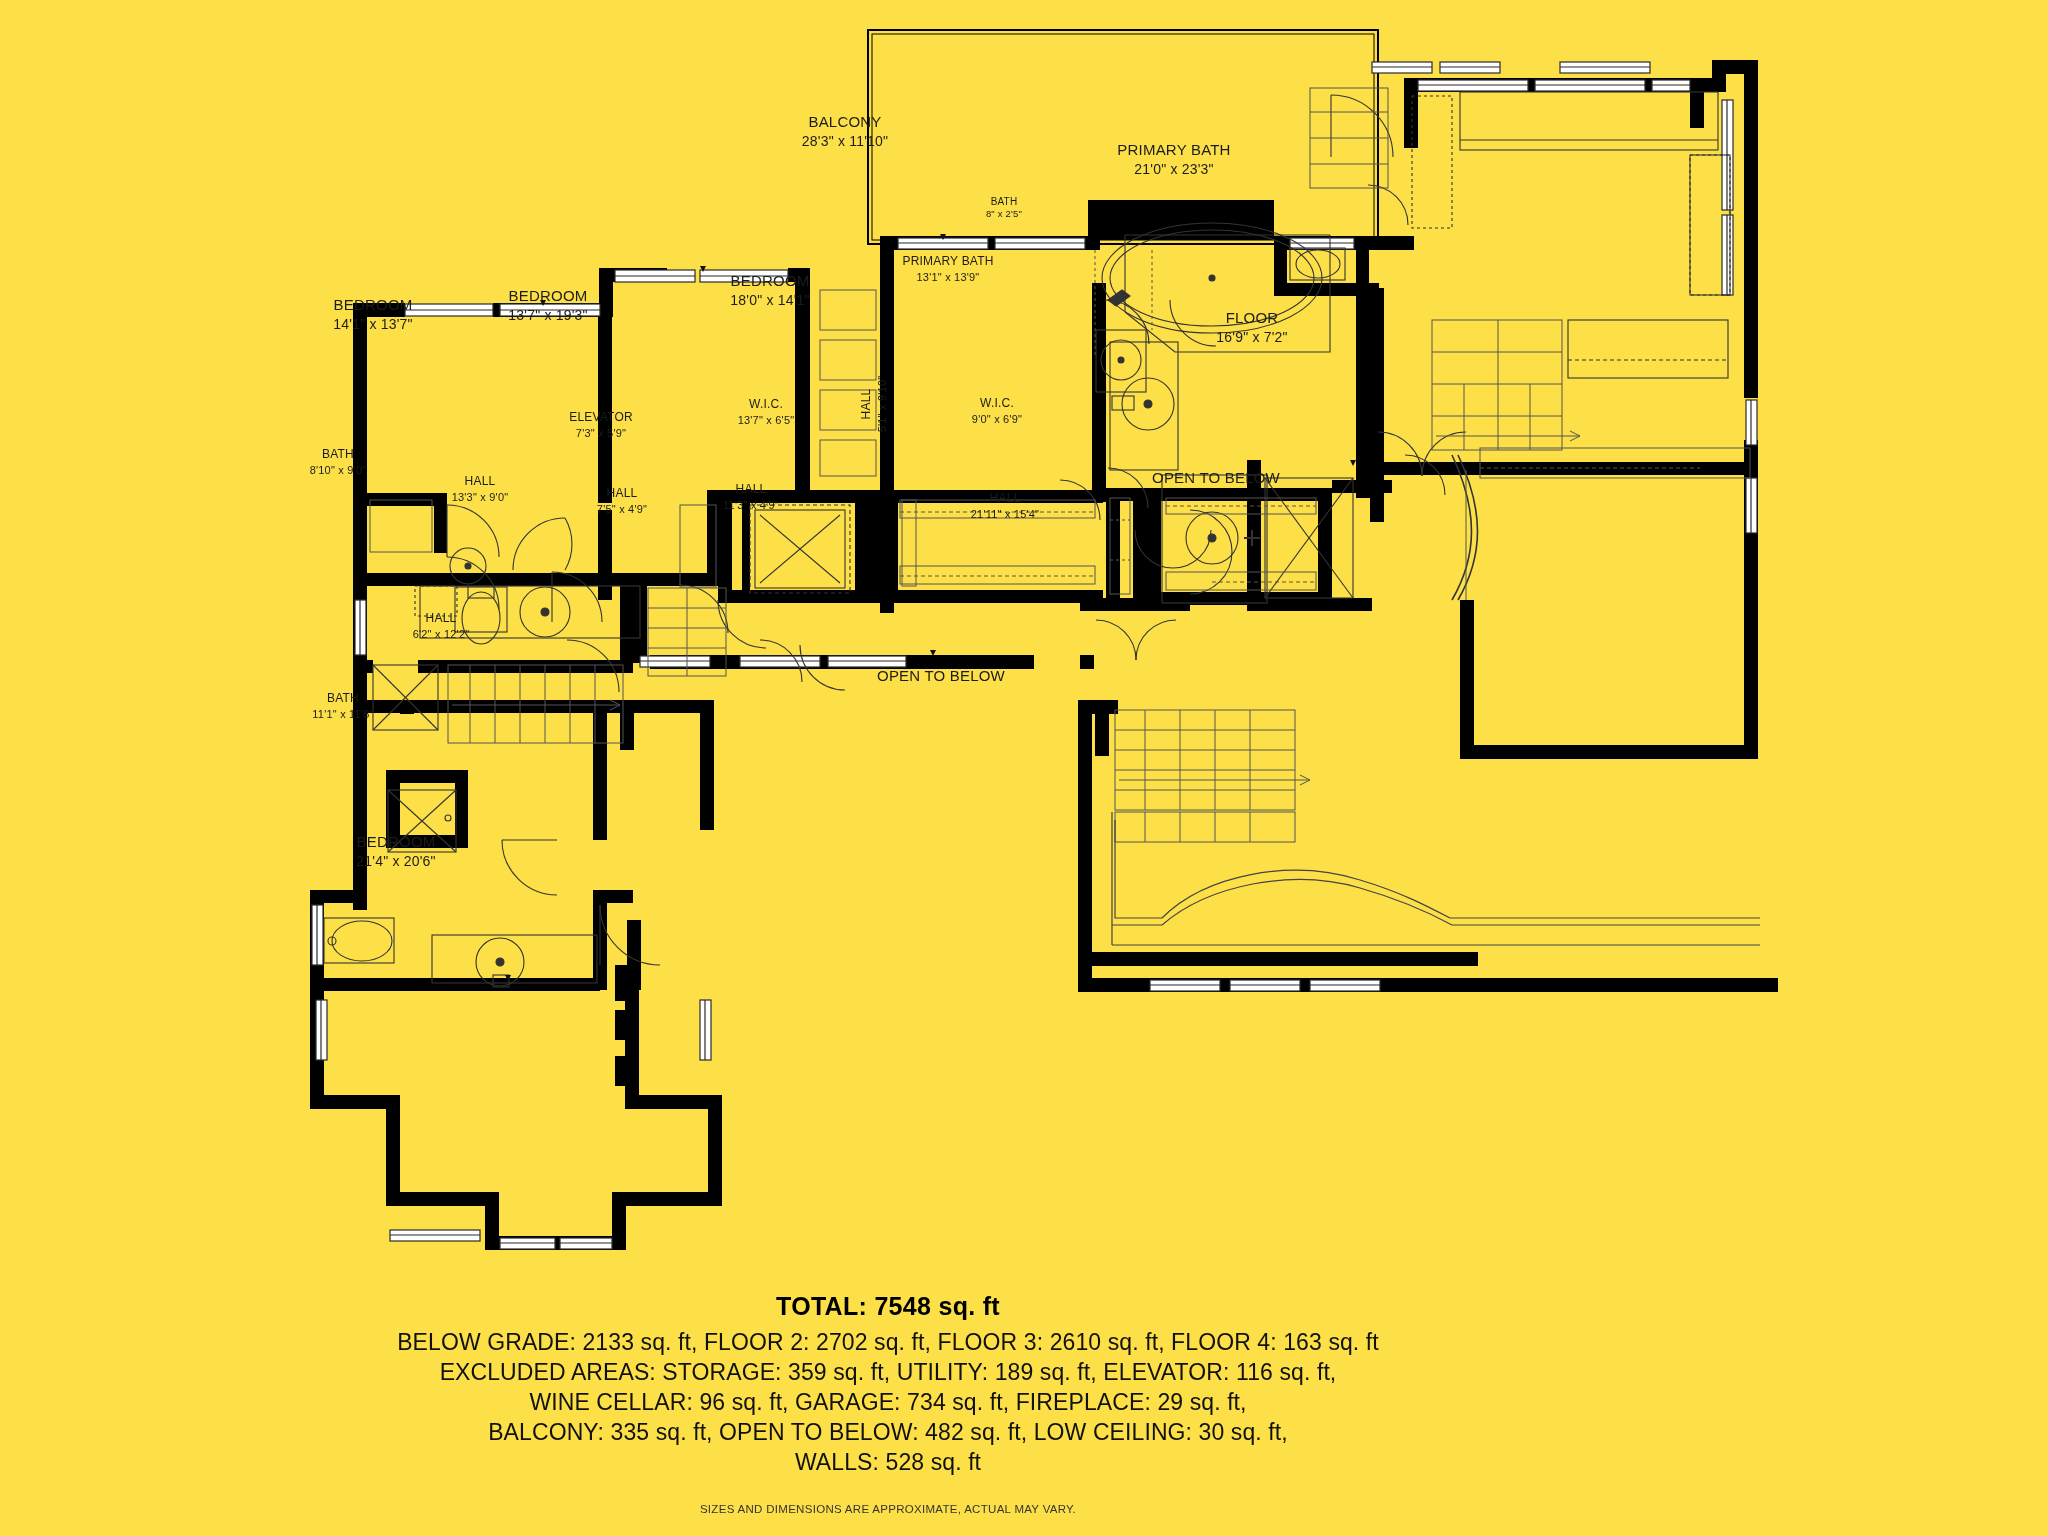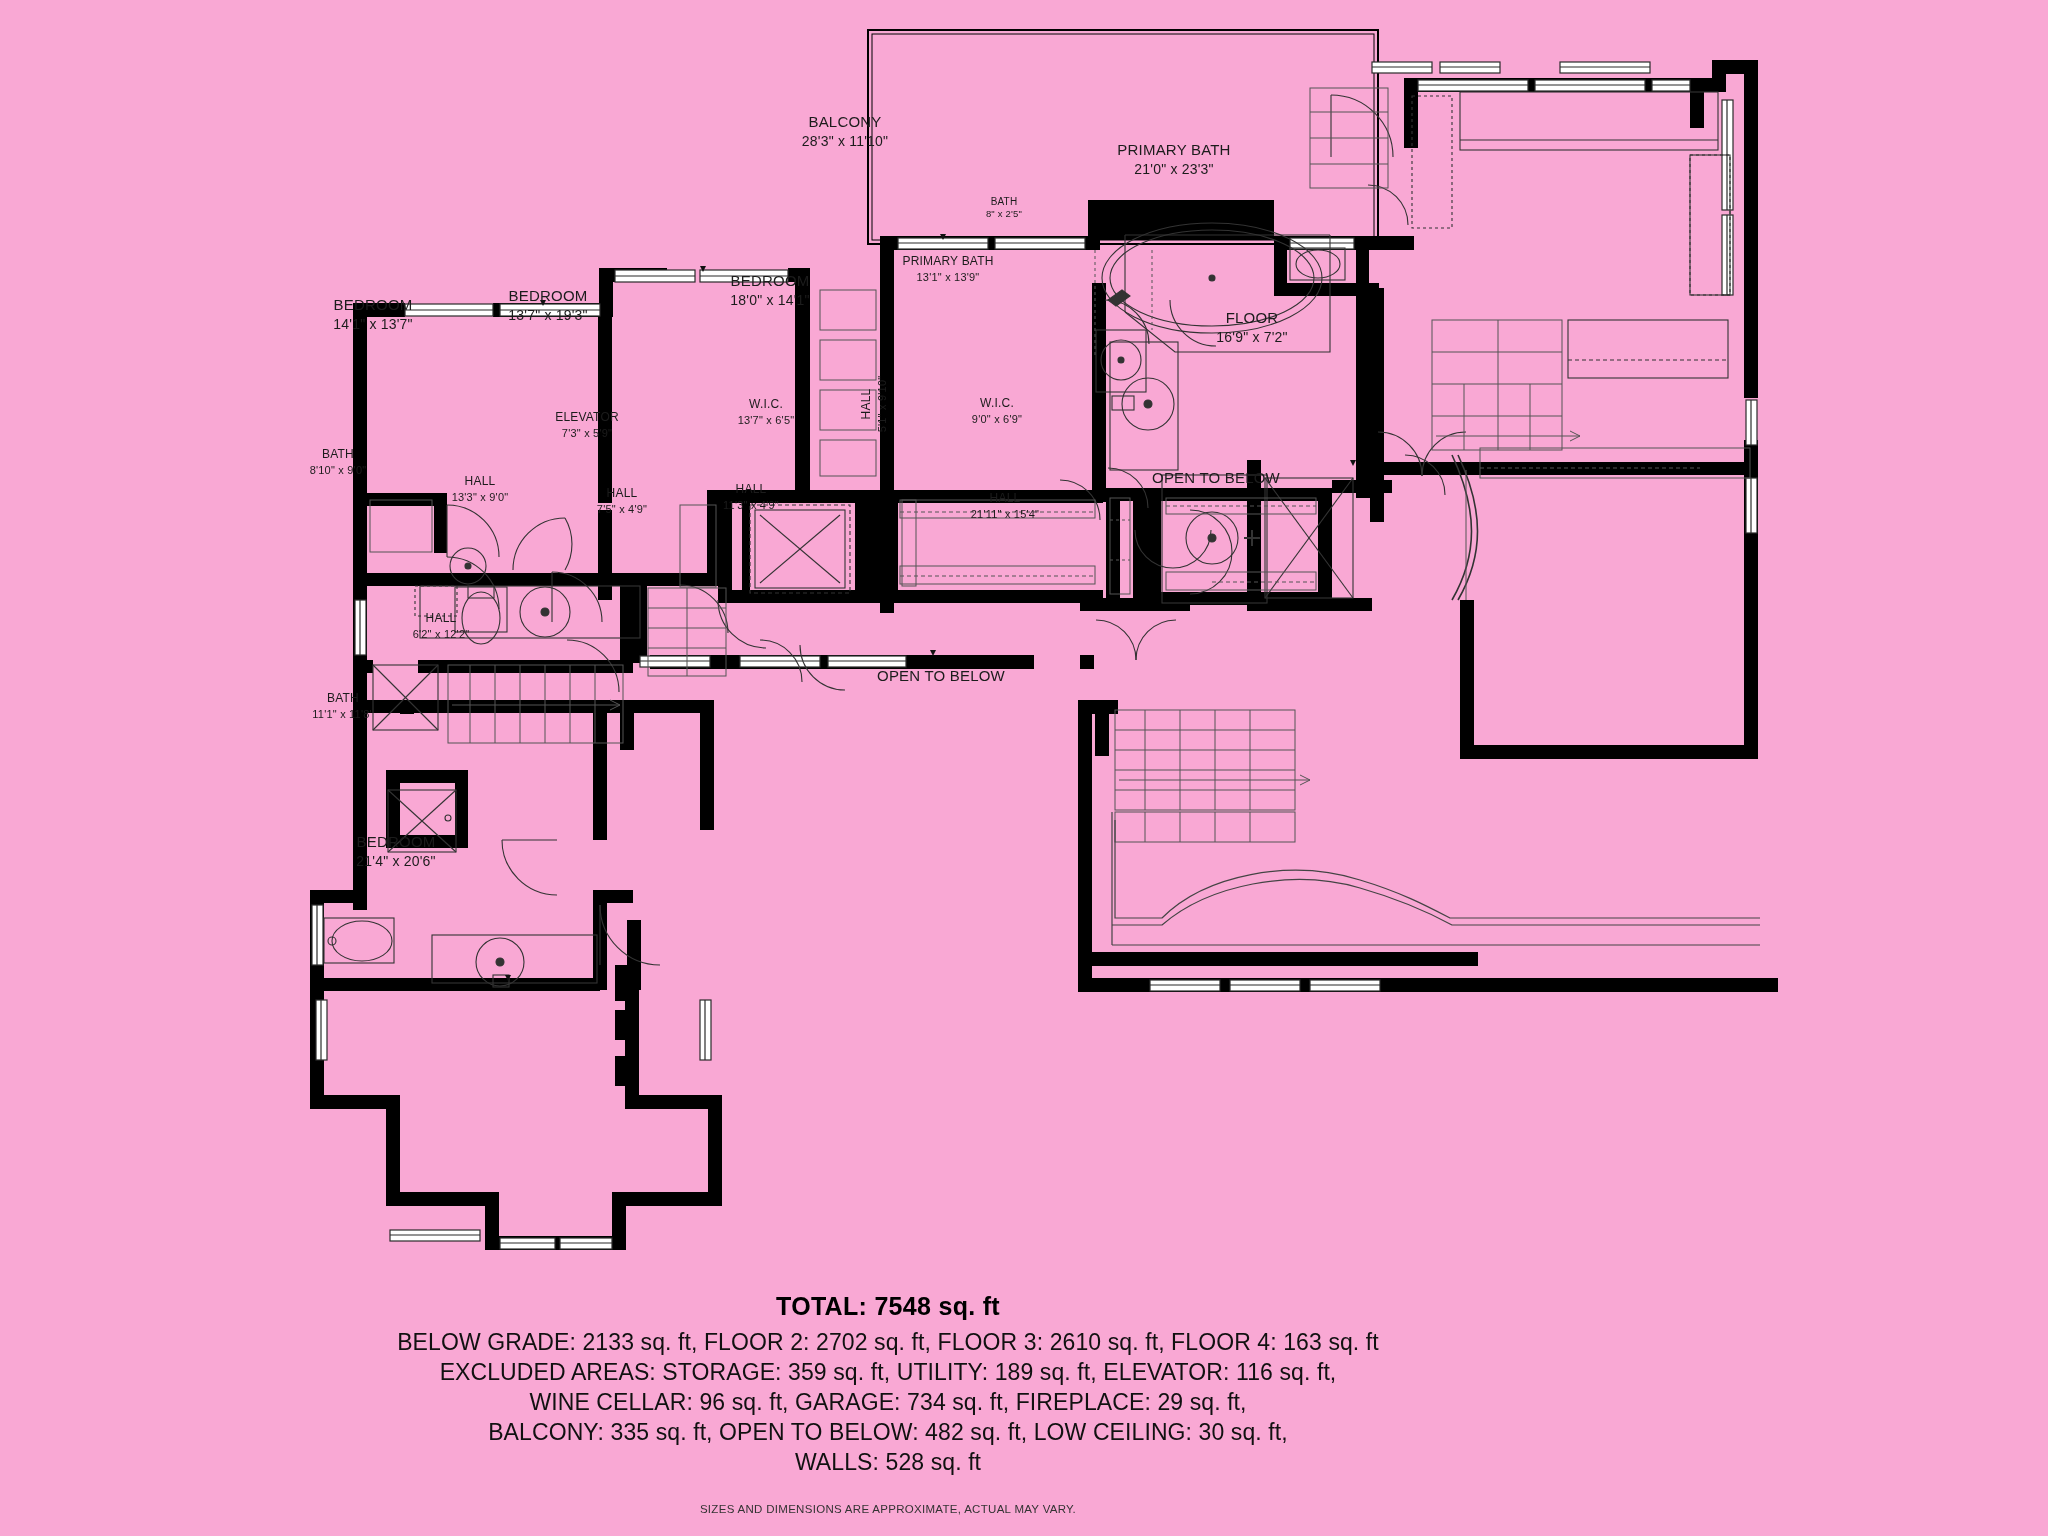--- a/index.html
+++ b/index.html
@@ -1,18 +1,18 @@
 <!DOCTYPE html>
 <html><head>
 <meta charset="utf-8">
 <title>Floor Plan</title>
 <style>
   html,body{margin:0;padding:0;background:#ffffff;}
   body{width:2048px;height:1536px;font-family:"Liberation Sans",sans-serif;color:#1a1a1a;overflow:hidden;}
-  #plan-root{position:relative;width:2048px;height:1536px;background:#f9a8d4;}
+  #plan-root{position:relative;width:2048px;height:1536px;background:#fde047;}
 
   
   #floorplan{position:absolute;left:0;top:0;width:2048px;height:1290px;}
   #floorplan svg{display:block;width:2048px;height:1290px;}
 
   
   .room-label{
     position:absolute;
     transform:translate(-50%,-50%);
     text-align:center;
@@ -538,21 +538,21 @@
     <div class="room-label" style="left:548px;top:305px">
       <span class="rl-name">BEDROOM</span>
       <span class="rl-dim">13'7" x 19'3"</span>
     </div>
 
     <div class="room-label" style="left:1252px;top:327px">
       <span class="rl-name">FLOOR</span>
       <span class="rl-dim">16'9" x 7'2"</span>
     </div>
 
-    <div class="room-label sm" style="left:587px;top:425px">
+    <div class="room-label sm" style="left:601px;top:425px">
       <span class="rl-name">ELEVATOR</span>
       <span class="rl-dim">7'3" x 5'9"</span>
     </div>
 
     <div class="room-label sm" style="left:766px;top:412px">
       <span class="rl-name">W.I.C.</span>
       <span class="rl-dim">13'7" x 6'5"</span>
     </div>
 
     <div class="room-label sm rot" style="left:874px;top:404px">

